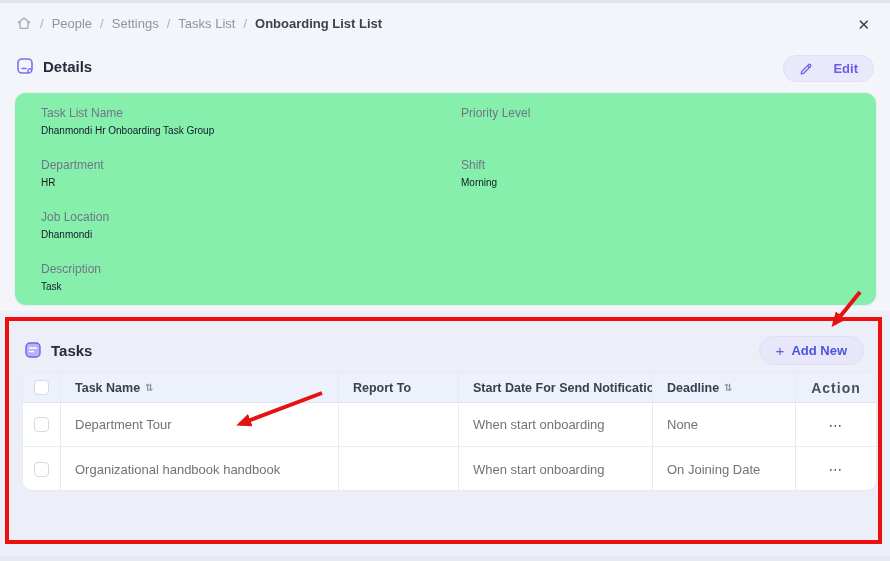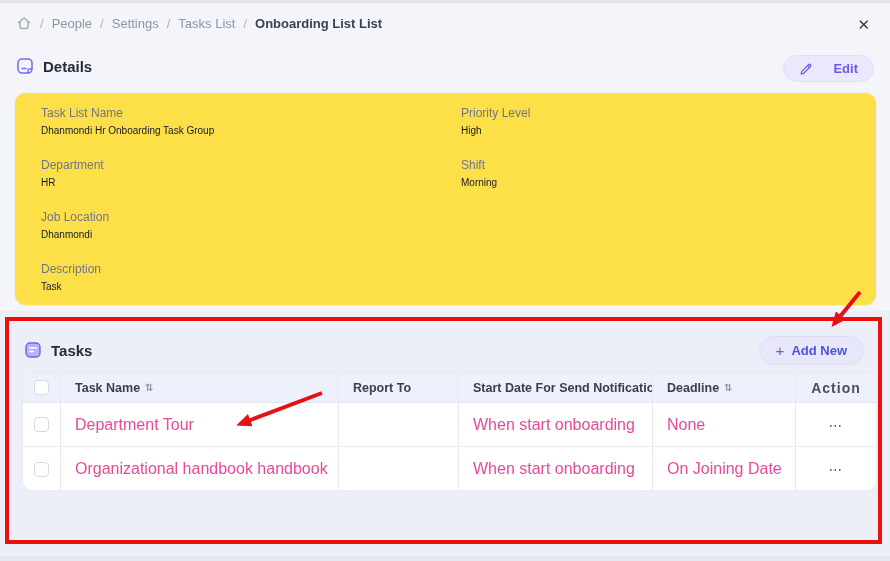--- a/index.html
+++ b/index.html
@@ -28,21 +28,21 @@
   .section-header { position:absolute; display:flex; align-items:center; gap:9px; z-index:10; }
   .section-title { font-size:15px; font-weight:700; color:#252b3a; }
 
   
   .edit-btn { position:absolute; top:55px; right:16px; height:27px; padding:0 15px;
     display:flex; align-items:center; gap:20px; background:#eae9fc; border:1px solid #e0defa;
     border-radius:15px; color:#6e5be8; font-size:13px; font-weight:600; cursor:pointer; z-index:10; }
 
   
   .details-card { position:absolute; top:92px; left:14px; width:863px; height:214px;
-    background:#fde047; border:1px solid #e9ebf2; border-radius:12px;
+    background:#86efac; border:1px solid #e9ebf2; border-radius:12px;
     padding:13px 26px; z-index:5;
     display:grid; grid-template-columns:420px 1fr; grid-auto-rows:32px; row-gap:20px; }
   .field .flabel { font-size:12px; color:#6f7684; margin-bottom:5px; }
   .field .fvalue { font-size:10px; color:#14192a; }
   .field.col1 { grid-column:1; }
 
   
   .tasks-header { top:341px; left:24px; }
   .addnew-btn { position:absolute; top:336px; right:26px; height:29px; padding:0 16px;
     display:flex; align-items:center; gap:7px; background:#e7e7f9; border:1px solid #dddff5;
@@ -50,21 +50,21 @@
   .addnew-btn .plus { font-size:15px; font-weight:400; color:#5a60de; }
 
   
   .task-table { position:absolute; top:372px; left:22px; width:855px; height:119px;
     background:#ffffff; border:1px solid #e7eaf2; border-radius:10px; overflow:hidden; z-index:5; }
   .trow { display:grid; grid-template-columns:38px 278px 120px 194px 143px 1fr; align-items:stretch; }
   .thead { height:30px; background:#edf1fb; border-bottom:1px solid #dfe4ef; }
   .tbody-row { height:44px; border-bottom:1px solid #e9ecf3; }
   .tbody-row:last-child { border-bottom:none; }
   .cell { display:flex; align-items:center; padding:0 14px; border-right:1px solid #e7eaf2;
-    font-size:16px; color:#ec4899; overflow:hidden; white-space:nowrap; }
+    font-size:13px; color:#737373; overflow:hidden; white-space:nowrap; }
   .cell:last-child { border-right:none; }
   .thead .cell { font-size:12.5px; font-weight:600; color:#39404e; }
   .cell.cb { justify-content:center; padding:0; }
   .cell.action { justify-content:center; color:#4a4f5c; font-size:14px; letter-spacing:1px; }
   .checkbox { width:15px; height:15px; background:#fff; border:1.5px solid #d5d9e4;
     border-radius:4px; cursor:pointer; }
   .sort-glyph { font-family:"DejaVu Sans", sans-serif; font-size:10px; color:#8a93a6; margin-left:5px; }
 
   
   .highlight-box { position:absolute; left:5px; top:317px; width:877px; height:227px;
@@ -121,21 +121,20 @@
   <span>Edit</span>
 </div>
 
 <div class="details-card">
   <div class="field">
     <div class="flabel">Task List Name</div>
     <div class="fvalue">Dhanmondi Hr Onboarding Task Group</div>
   </div>
   <div class="field">
     <div class="flabel">Priority Level</div>
-    <div class="fvalue">High</div>
   </div>
   <div class="field">
     <div class="flabel">Department</div>
     <div class="fvalue">HR</div>
   </div>
   <div class="field">
     <div class="flabel">Shift</div>
     <div class="fvalue">Morning</div>
   </div>
   <div class="field col1">

